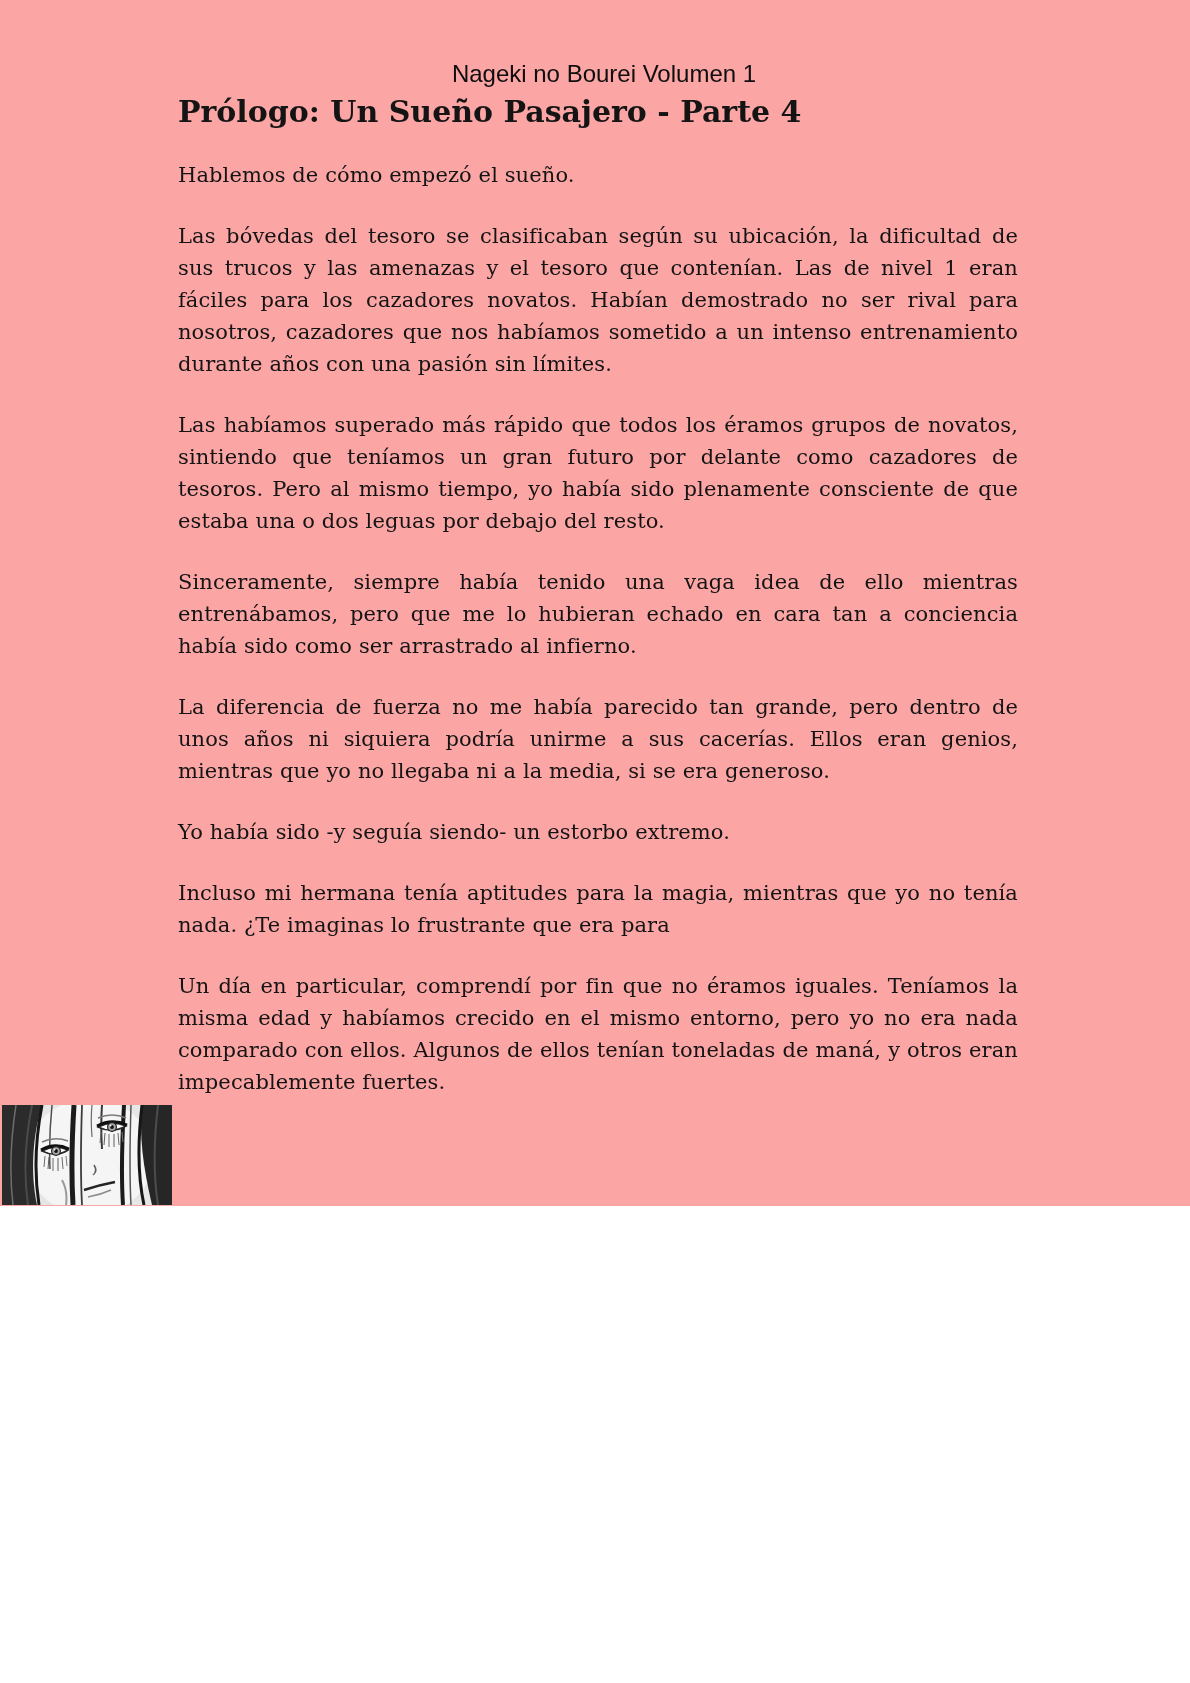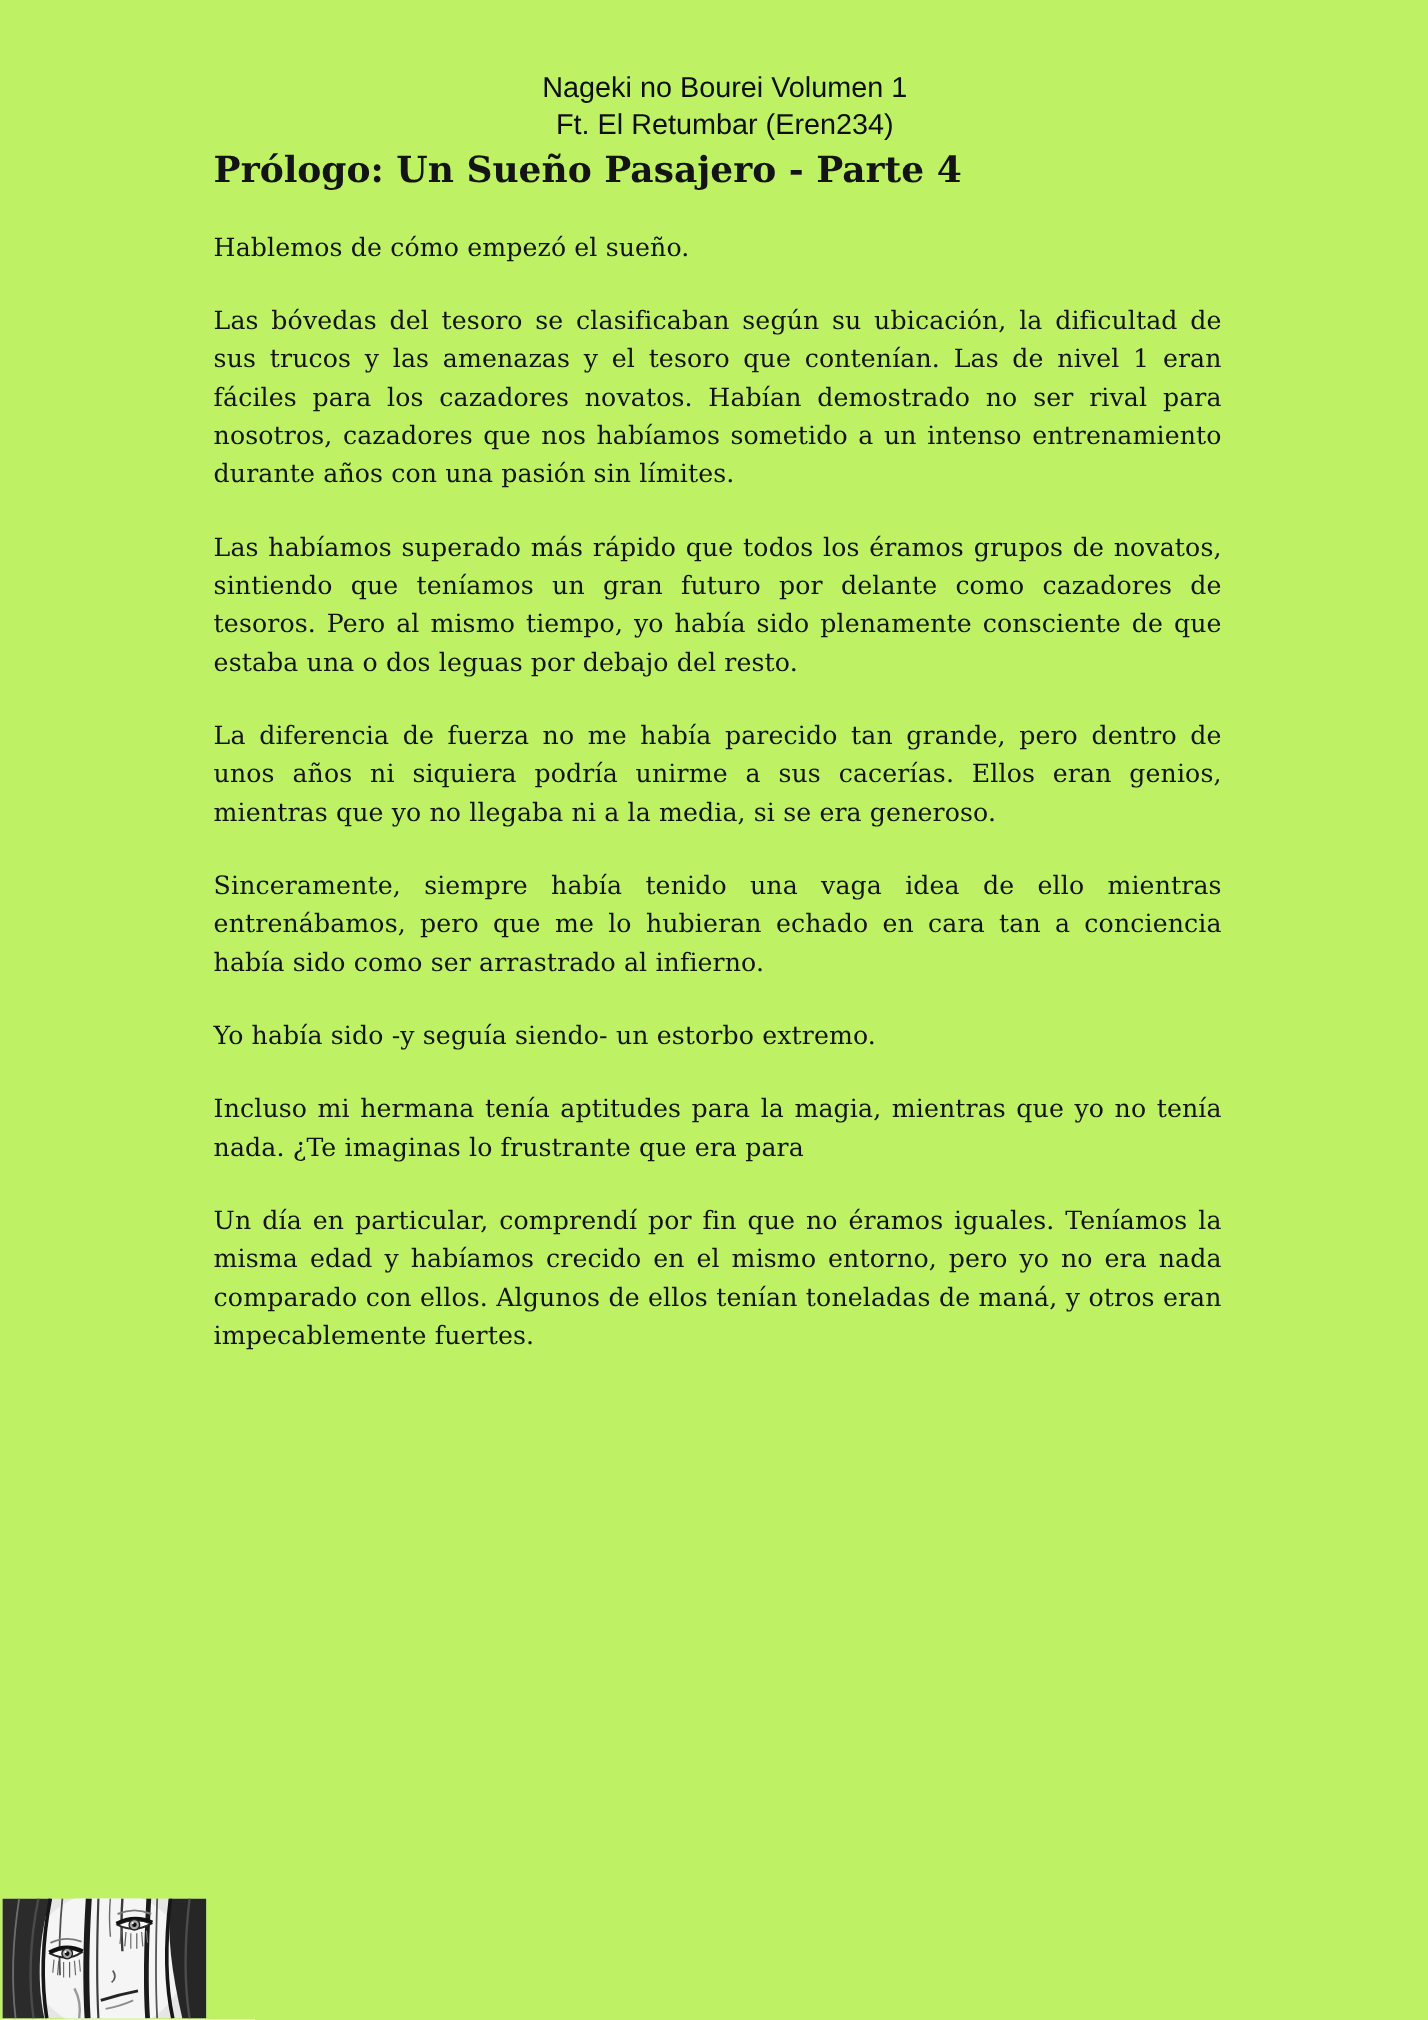--- a/index.html
+++ b/index.html
@@ -1,20 +1,20 @@
 <!DOCTYPE html>
 <html><head>
 <meta charset="utf-8">
 <style>
   html, body { margin: 0; padding: 0; background: #ffffff; }
   .page {
     position: relative;
     width: 1190px;
-    height: 1683px;
-    background: #bef264;
+    height: 1206px;
+    background: #fca5a5;
     overflow: hidden;
     color: #141414;
     font-family: "DejaVu Serif", serif;
   }
   .content {
     position: absolute;
     left: 178px;
     top: 58px;
     width: 852px;
   }
@@ -48,29 +48,28 @@
     display: block;
   }
 </style>
 </head>
 <body>
 
 <div class="page">
   <div class="content">
 
     <div class="doc-header">Nageki no Bourei Volumen 1</div>
-    <div class="doc-header">Ft. El Retumbar (Eren234)</div>
 
     <div class="chapter-title">Prólogo: Un Sueño Pasajero - Parte 4</div>
 
     <p class="para">Hablemos de cómo empezó el sueño.</p>
     <p class="para">Las bóvedas del tesoro se clasificaban según su ubicación, la dificultad de sus trucos y las amenazas y el tesoro que contenían. Las de nivel 1 eran fáciles para los cazadores novatos. Habían demostrado no ser rival para nosotros, cazadores que nos habíamos sometido a un intenso entrenamiento durante años con una pasión sin límites.</p>
     <p class="para">Las habíamos superado más rápido que todos los éramos grupos de novatos, sintiendo que teníamos un gran futuro por delante como cazadores de tesoros. Pero al mismo tiempo, yo había sido plenamente consciente de que estaba una o dos leguas por debajo del resto.</p>
+    <p class="para">Sinceramente, siempre había tenido una vaga idea de ello mientras entrenábamos, pero que me lo hubieran echado en cara tan a conciencia había sido como ser arrastrado al infierno.</p>
     <p class="para">La diferencia de fuerza no me había parecido tan grande, pero dentro de unos años ni siquiera podría unirme a sus cacerías. Ellos eran genios, mientras que yo no llegaba ni a la media, si se era generoso.</p>
-    <p class="para">Sinceramente, siempre había tenido una vaga idea de ello mientras entrenábamos, pero que me lo hubieran echado en cara tan a conciencia había sido como ser arrastrado al infierno.</p>
     <p class="para">Yo había sido -y seguía siendo- un estorbo extremo.</p>
     <p class="para">Incluso mi hermana tenía aptitudes para la magia, mientras que yo no tenía nada. ¿Te imaginas lo frustrante que era para</p>
     <p class="para">Un día en particular, comprendí por fin que no éramos iguales. Teníamos la misma edad y habíamos crecido en el mismo entorno, pero yo no era nada comparado con ellos. Algunos de ellos tenían toneladas de maná, y otros eran impecablemente fuertes.</p>
   </div>
 
   <svg class="manga" viewBox="0 0 170 100" xmlns="http://www.w3.org/2000/svg" role="img">
 
     <rect x="0" y="0" width="170" height="100" fill="#e6e6e6"></rect>
     <ellipse cx="88" cy="52" rx="64" ry="58" fill="#f5f5f5"></ellipse>
 

